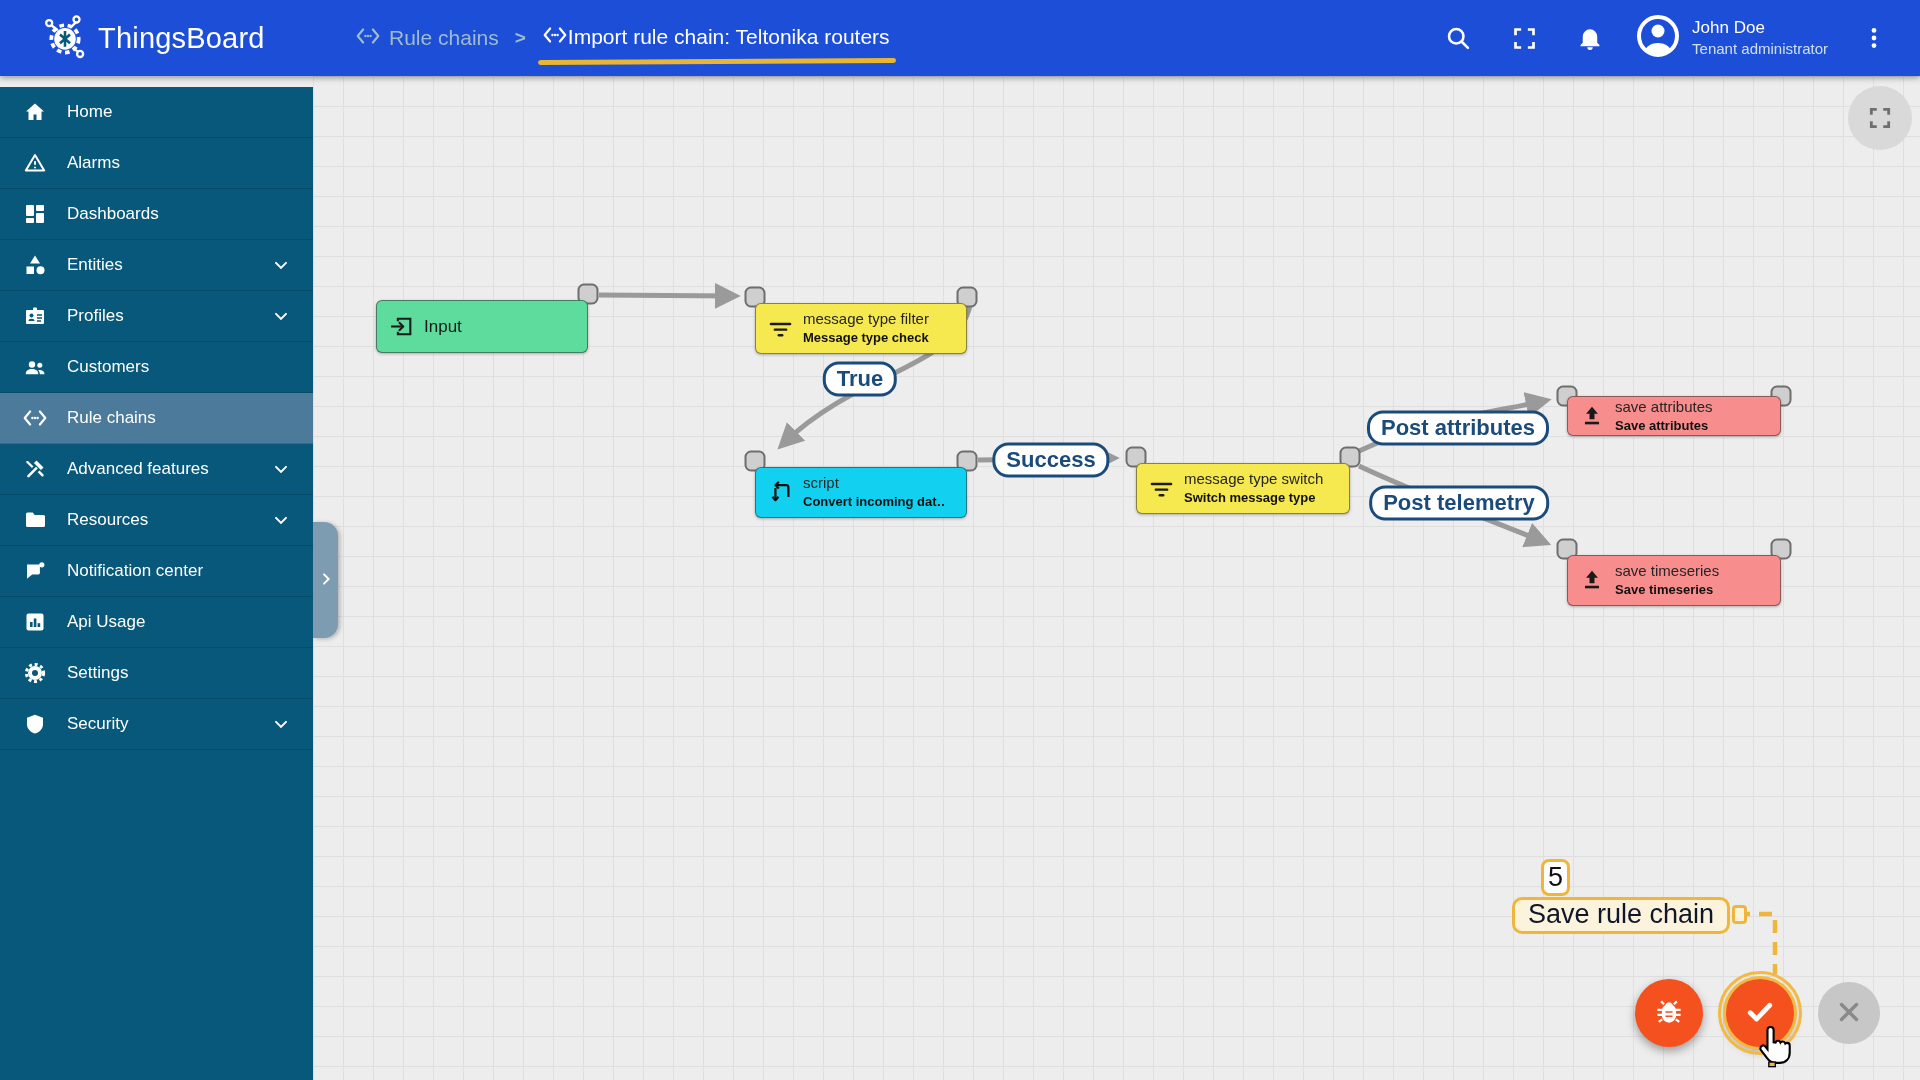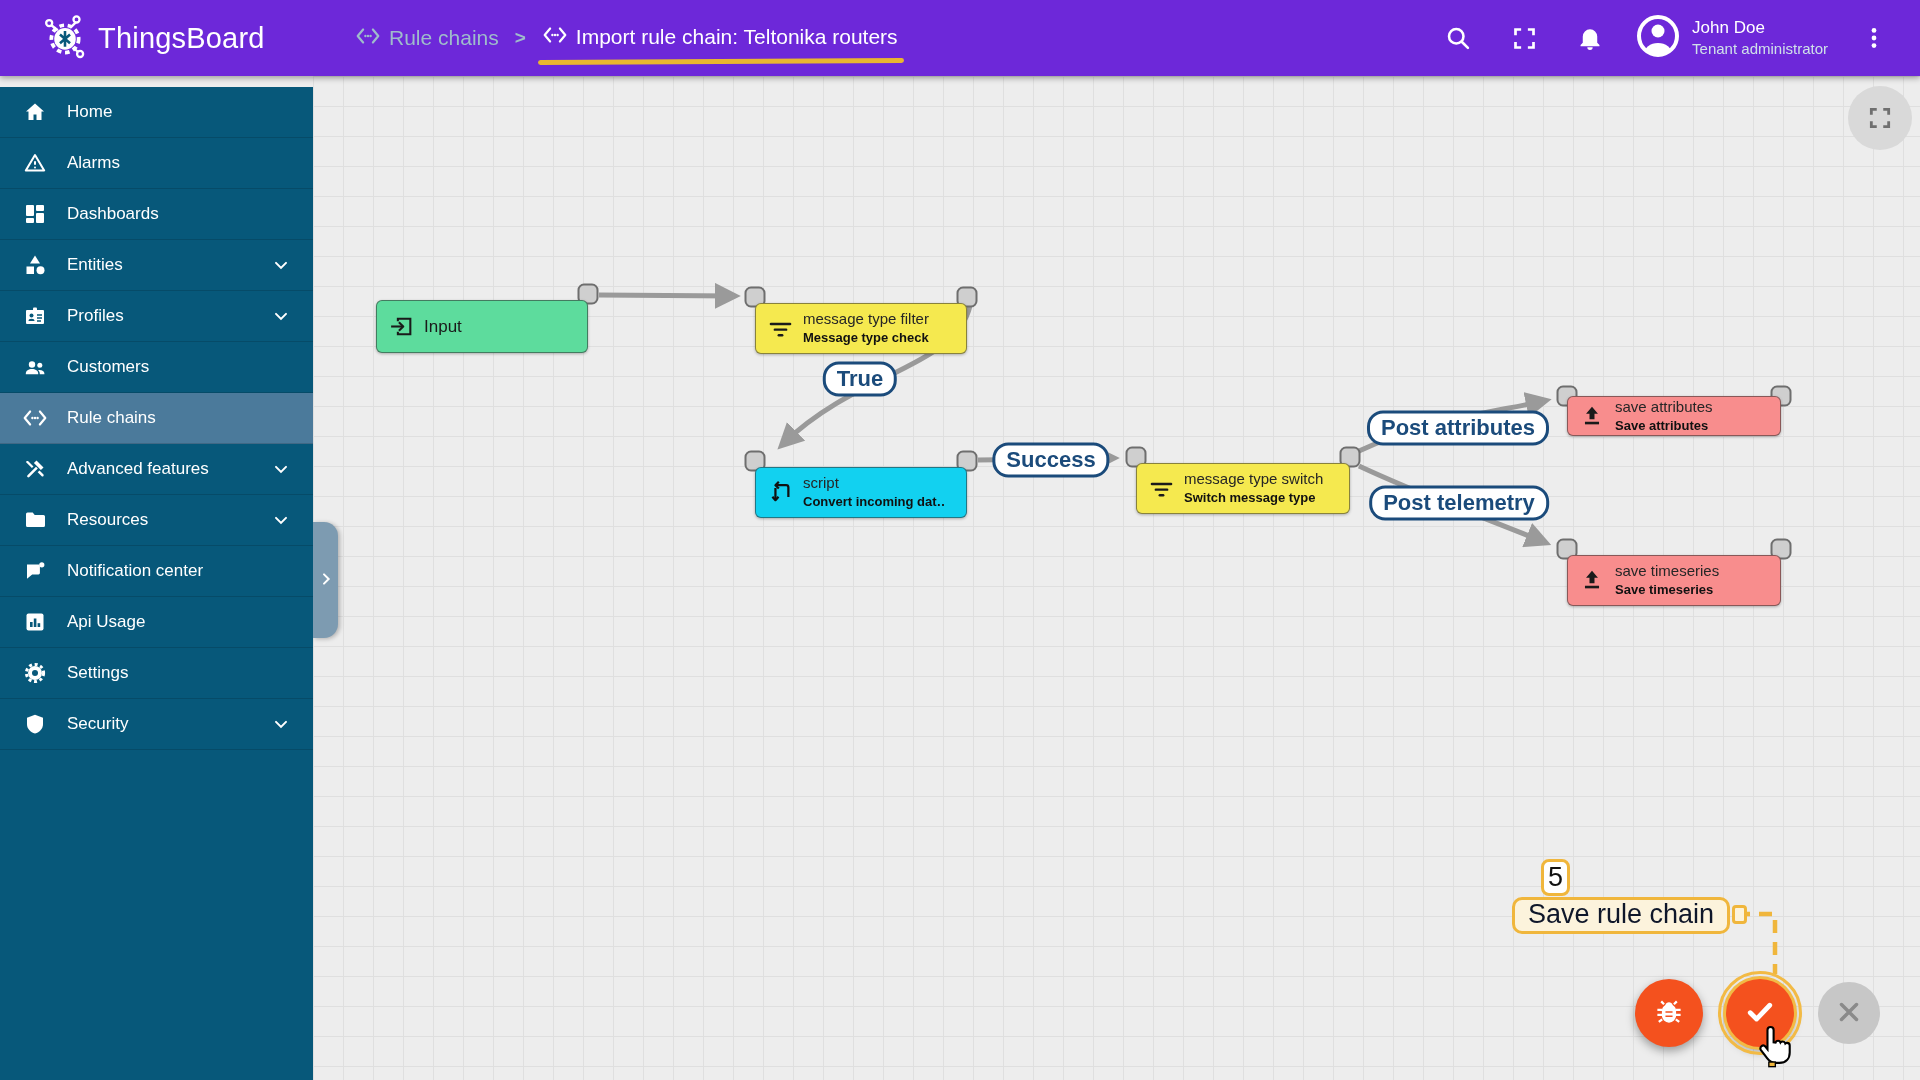--- a/index.html
+++ b/index.html
@@ -1,28 +1,28 @@
 <!DOCTYPE html>
 <html><head>
 <meta charset="utf-8">
 <style>
   * { margin:0; padding:0; box-sizing:border-box; }
   html,body { width:1920px; height:1080px; overflow:hidden;
     font-family:"Liberation Sans","DejaVu Sans",sans-serif; background:#ededed; }
 
   
   .header { position:absolute; left:0; top:0; width:1920px; height:76px;
-    background:#6d28d9; color:#fff; display:flex; align-items:center; z-index:30;
+    background:#1d4ed8; color:#fff; display:flex; align-items:center; z-index:30;
     box-shadow:0 2px 6px rgba(0,0,0,.35); }
   .logo { width:313px; display:flex; align-items:center; gap:10px; padding-left:42px; }
   .logo-text { font-size:29px; font-weight:500; letter-spacing:.2px; }
   .crumbs { display:flex; align-items:center; gap:16px; padding-left:42px; font-size:21px; }
   .crumb-parent { display:flex; align-items:center; gap:8px; color:#9fbccb; cursor:pointer; }
   .crumb-sep { color:#9fbccb; font-size:19px; font-weight:700; }
-  .crumb-current { position:relative; display:flex; align-items:center; gap:8px; color:#fff; padding-bottom:2px; }
+  .crumb-current { position:relative; display:flex; align-items:center; color:#fff; padding-bottom:2px; }
   .crumb-underline { position:absolute; left:-4px; right:-6px; bottom:-9px; height:5px;
     background:#e9b630; border-radius:3px; transform:rotate(-.3deg); }
   .hdr-right { margin-left:auto; display:flex; align-items:center; gap:26px; padding-right:26px; }
   .hdr-icon-btn { width:40px; height:40px; display:flex; align-items:center; justify-content:center; cursor:pointer; }
   .userbox { display:flex; align-items:center; gap:12px; }
   .username { font-size:17px; line-height:1.3; }
   .userrole { font-size:15px; color:#cfe0e9; line-height:1.3; }
 
   
   .sidebar { position:absolute; left:0; top:87px; width:313px; height:1004px;

